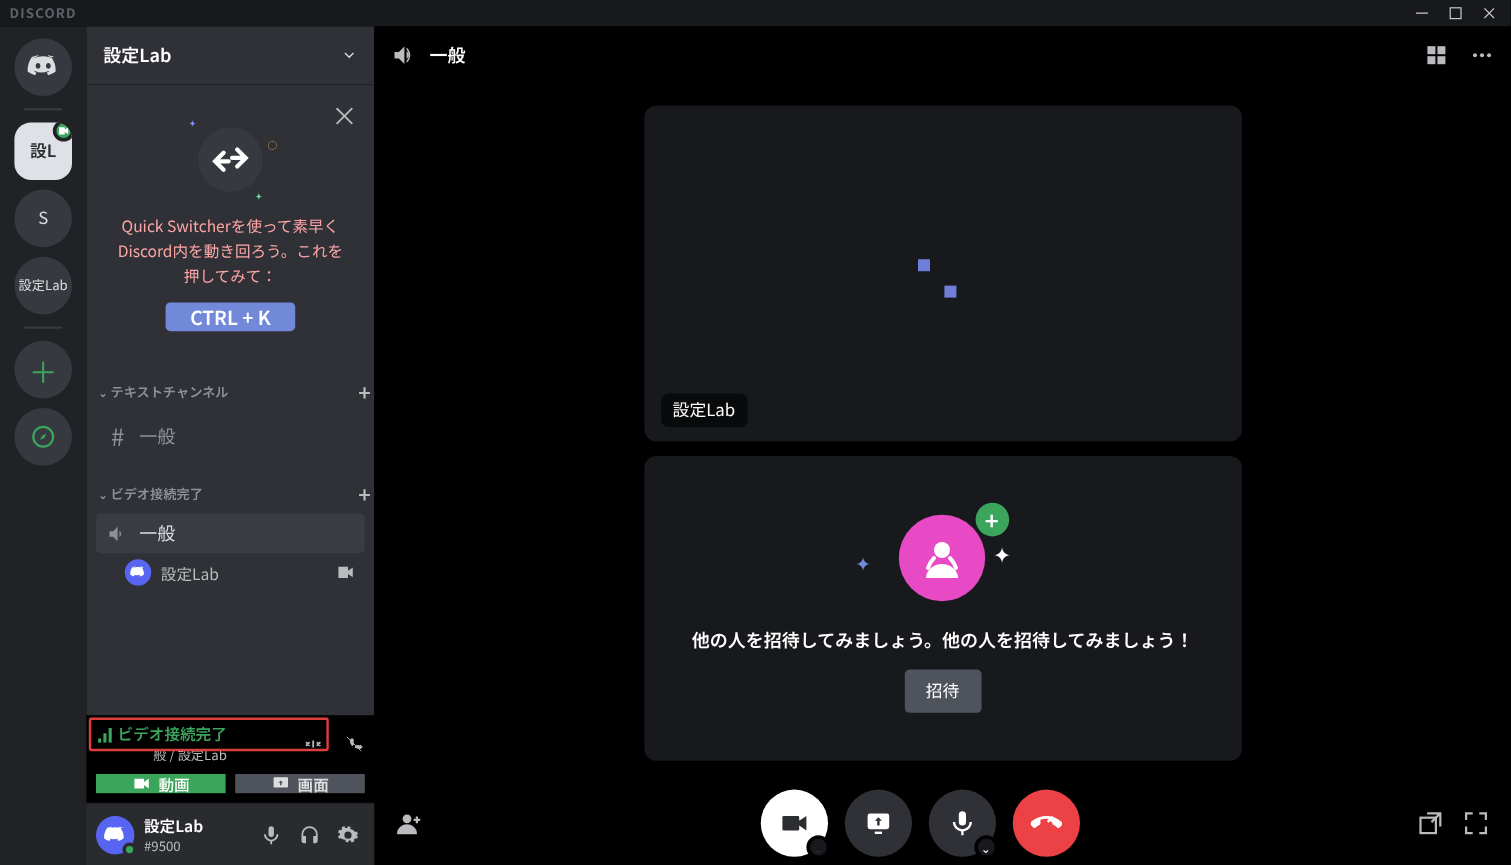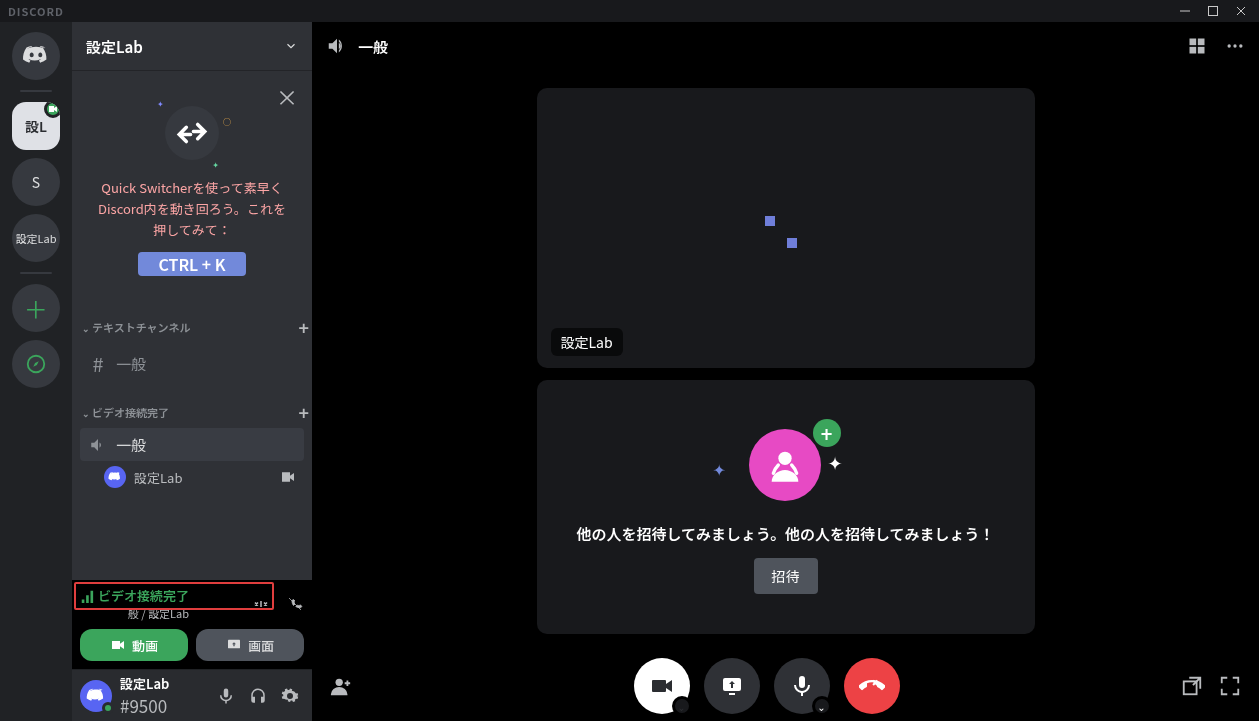--- a/index.html
+++ b/index.html
@@ -45,31 +45,31 @@
 .subuser .cam { margin-left:auto; margin-right:8px; }
 
 .voicepanel { background:#000000; padding: 6px 8px 8px; position:relative;text-align:right;}
 .voicepanel .stat { display:flex; align-items:center; justify-content:space-between; }
 .voicepanel .stat .l { display:flex; flex-direction:column; }
 .voicepanel .stat .name { font-size:13px; font-weight:600; color:#3ba55c; display:flex; align-items:center; gap:4px;}
 .voicepanel .stat .sub { font-size:11px; color:#b9bbbe; }
 .voicepanel .icons { display:flex; gap:16px; color:#b9bbbe;}
 .redbox { position:absolute; left:2px; top:2px; width:200px; height:28px; border:2px solid #e03e3e; border-radius:2px; pointer-events:none;}
 .btns { display:flex; gap:8px; margin-top:8px;}
-.btns .b { flex:1; height:32px; border-radius:12px; display:flex; align-items:center; justify-content:center; gap:6px; font-size:13px; font-weight:500;}
+.btns .b { flex:1; height:16px; border-radius:0; display:flex; align-items:center; justify-content:center; gap:6px; font-size:13px; font-weight:500;}
 .btns .vid { background:#3ba55c; color:#fff;}
-.btns .scr { background:#4f545c; color:#dcddde;}
+.btns .scr { background:#4f545c; color:#dcddde;font-weight:bold;}
 
 .userpanel { height:52px; background:#292b2f; display:flex; align-items:center; padding:0 8px; gap:4px; border-top:1px solid rgba(0,0,0,.2);}
 .userpanel .av { width:32px; height:32px; border-radius:50%; background:#5865f2; position:relative; display:flex; align-items:center; justify-content:center;}
 .userpanel .av svg { width:20px; height:20px; fill:#fff;}
 .userpanel .av .dot { position:absolute; bottom:-2px; right:-2px; width:12px; height:12px; border-radius:50%; background:#3ba55c; border:3px solid #292b2f;}
 .userpanel .info { flex:1; margin-left:4px;}
 .userpanel .info .n { font-size:13px; font-weight:600; color:#fff;}
-.userpanel .info .t { font-size:17px; color:#b9bbbe;}
+.userpanel .info .t { font-size:11px; color:#b9bbbe;}
 .userpanel .tools { display:flex; gap:4px;}
 .userpanel .tools div { width:28px; height:28px; display:flex; align-items:center; justify-content:center; color:#b9bbbe;}
 
 
 .call { flex:1; background:#000; display:flex; flex-direction:column;}
 .callhdr { height:48px; display:flex; align-items:center; padding:0 14px; gap:10px;}
 .callhdr .title { font-weight:600; font-size:15px; color:#fff;}
 .callhdr .rt { margin-left:auto; display:flex; gap:18px; color:#b9bbbe;}
 .stage { flex:1; display:flex; flex-direction:column; align-items:center; justify-content:center; gap:12px; padding: 12px 0;}
 .tile { width: 498px; background:#18191c; border-radius:10px; position:relative;}

